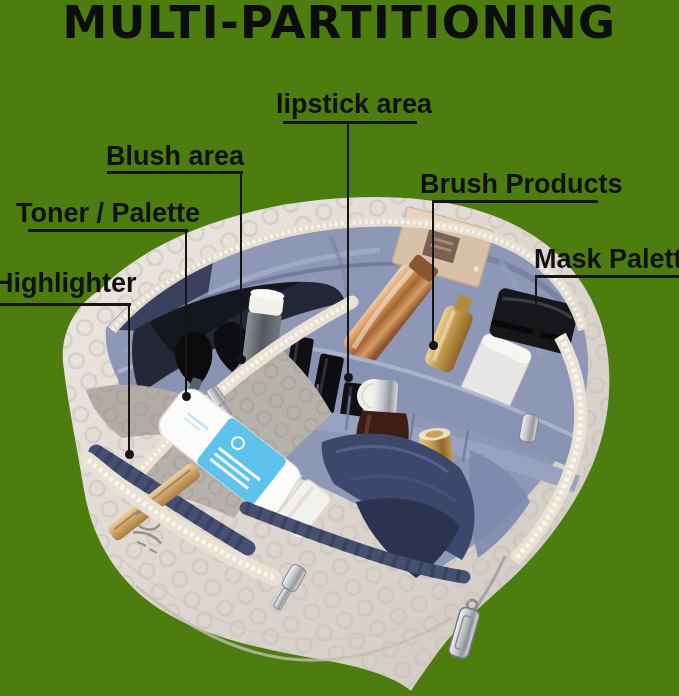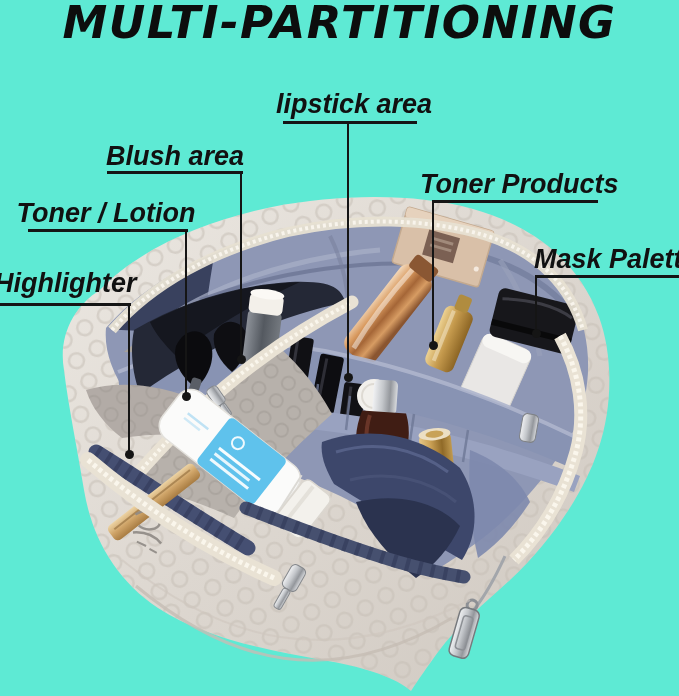--- a/index.html
+++ b/index.html
@@ -1,18 +1,18 @@
 <!DOCTYPE html>
 <html><head>
 <meta charset="utf-8">
 <style>
   html,body{margin:0;padding:0;background:#ffffff;}
   .stage{
-    position:relative;width:679px;height:696px;background:#5eead4;
-    overflow:hidden;font-family:"Liberation Sans",sans-serif;font-style:italic;
+    position:relative;width:679px;height:696px;background:#4d7c0f;
+    overflow:hidden;font-family:"Liberation Sans",sans-serif;
   }
   .headline{
     position:absolute;left:0;top:-4px;width:679px;margin:0;
     text-align:center;font-family:"DejaVu Sans",sans-serif;
     font-weight:bold;font-size:45px;letter-spacing:1.5px;color:#0d0d0d;
     white-space:nowrap;
   }
   .bag-svg{position:absolute;left:0;top:0;}
   .ann{position:absolute;left:0;top:0;width:552px;height:696px;pointer-events:none;}
   .ann-label{
@@ -283,38 +283,38 @@
     </div>
 
     <div>
       <div class="ann-label" style="left:103px;top:142px;width:144px;">Blush area</div>
       <div class="u-line" style="left:107px;top:171px;width:136px;"></div>
       <div class="v-line" style="left:240px;top:171px;height:188px;"></div>
       <div class="dot" style="left:237px;top:355px;"></div>
     </div>
 
     <div>
-      <div class="ann-label" style="left:16px;top:199px;width:180px;">Toner / Lotion</div>
+      <div class="ann-label" style="left:16px;top:199px;width:180px;">Toner / Palette</div>
       <div class="u-line" style="left:28px;top:229px;width:160px;"></div>
       <div class="v-line" style="left:185px;top:229px;height:167px;"></div>
       <div class="dot" style="left:182px;top:392px;"></div>
     </div>
 
     <div>
       <div class="ann-label" style="left:-6px;top:240px;width:140px;">
         <br>
         <span>Highlighter</span>
       </div>
       <div class="u-line" style="left:0px;top:303px;width:131px;"></div>
       <div class="v-line" style="left:128px;top:303px;height:151px;"></div>
       <div class="dot" style="left:125px;top:450px;"></div>
     </div>
 
     <div>
-      <div class="ann-label" style="left:420px;top:170px;width:186px;">Toner Products</div>
+      <div class="ann-label" style="left:420px;top:170px;width:186px;">Brush Products</div>
       <div class="u-line" style="left:432px;top:200px;width:166px;"></div>
       <div class="v-line" style="left:432px;top:200px;height:144px;"></div>
       <div class="dot" style="left:429px;top:341px;"></div>
     </div>
 
     <div>
       <div class="ann-label" style="left:534px;top:245px;width:150px;">Mask Palette</div>
       <div class="u-line" style="left:537px;top:275px;width:142px;"></div>
       <div class="v-line" style="left:535px;top:275px;height:57px;"></div>
       <div class="dot" style="left:532px;top:329px;"></div>

